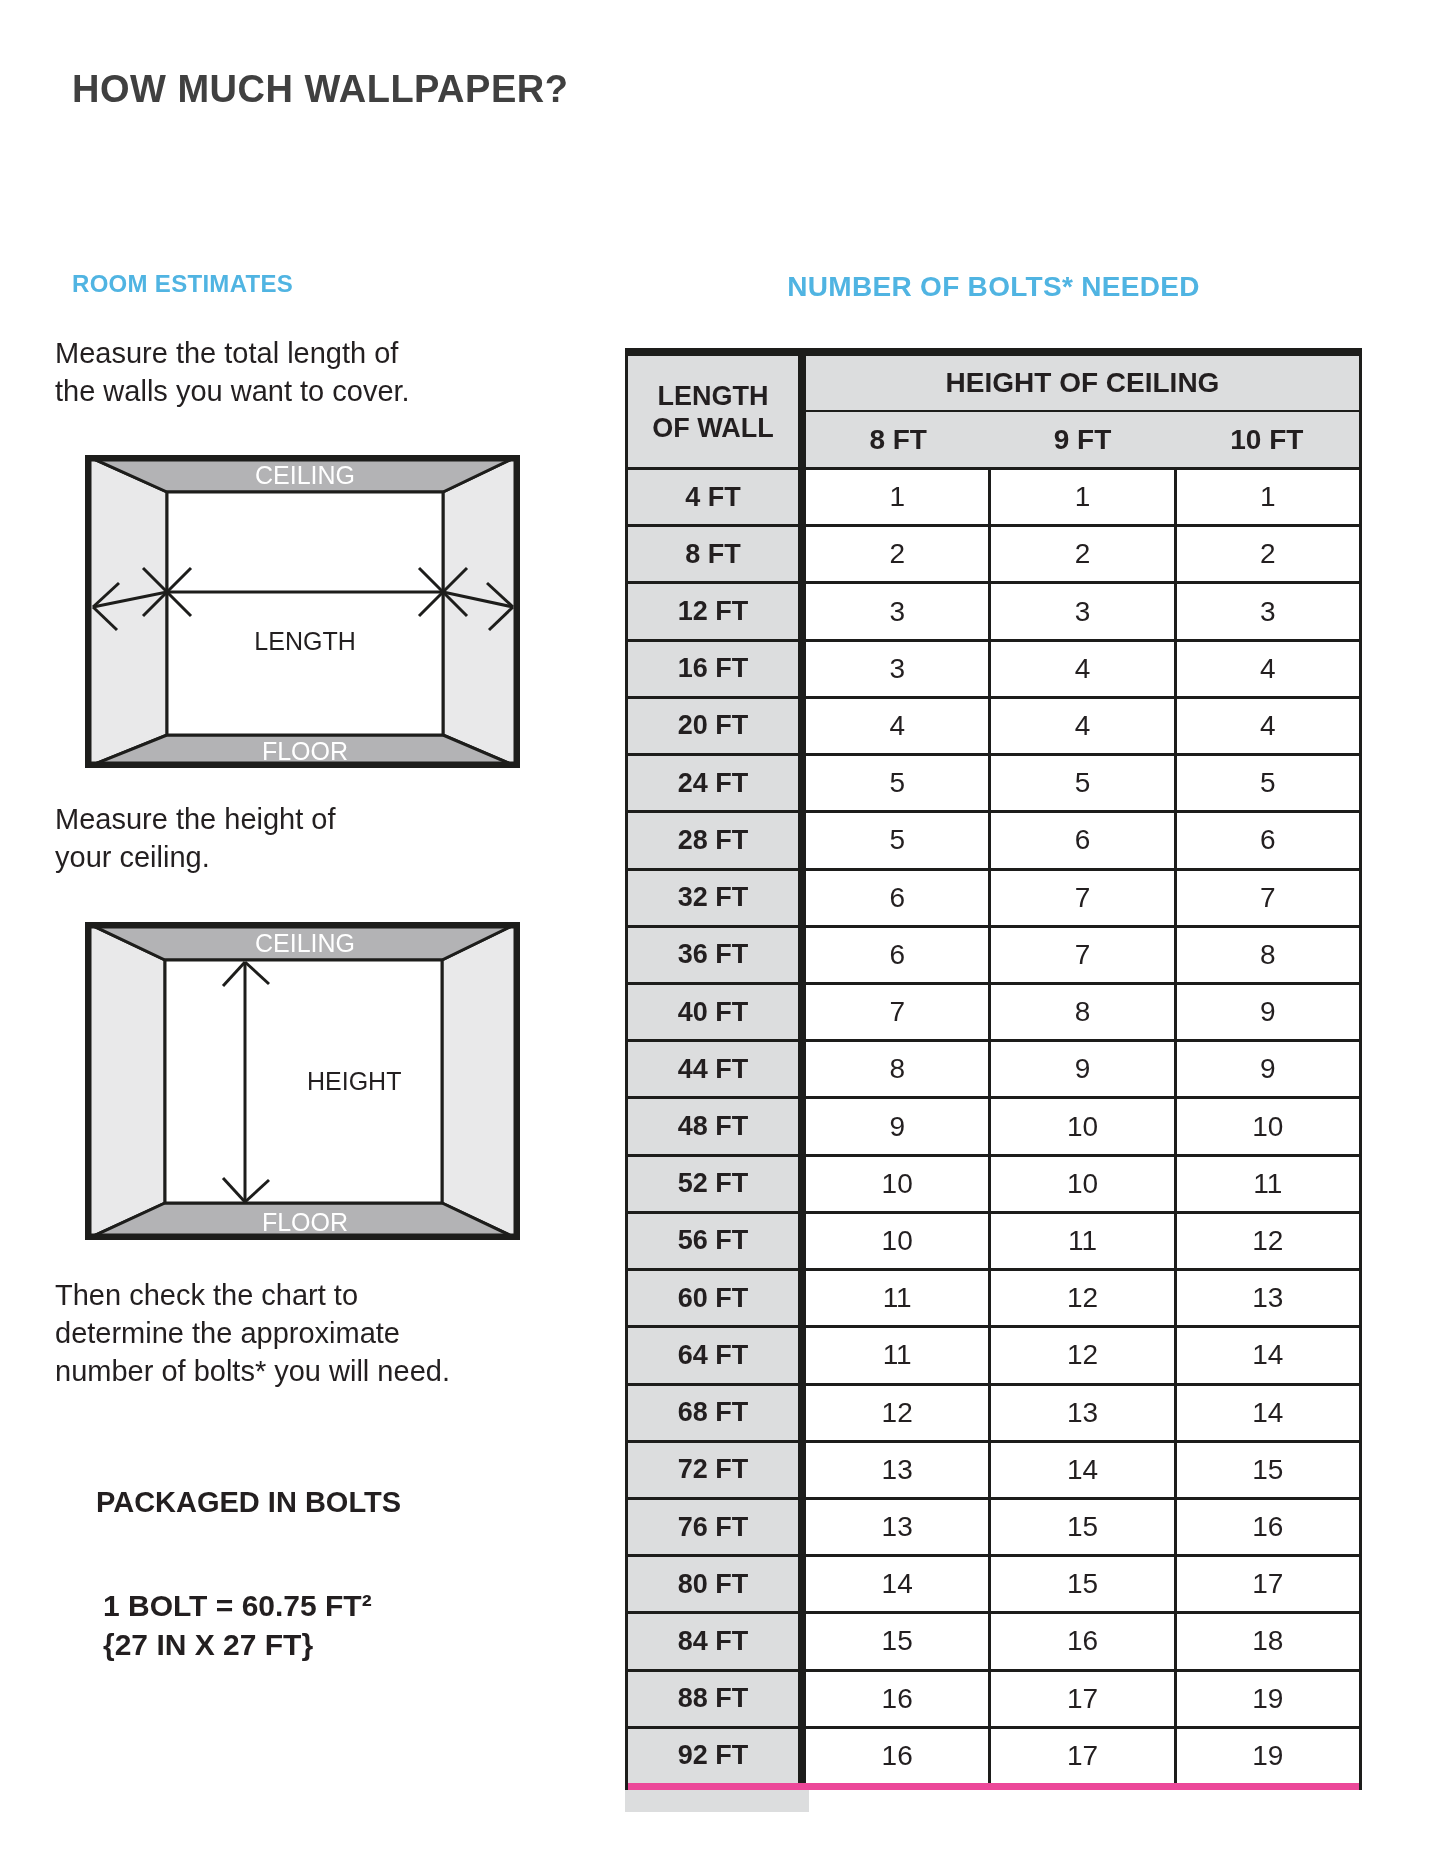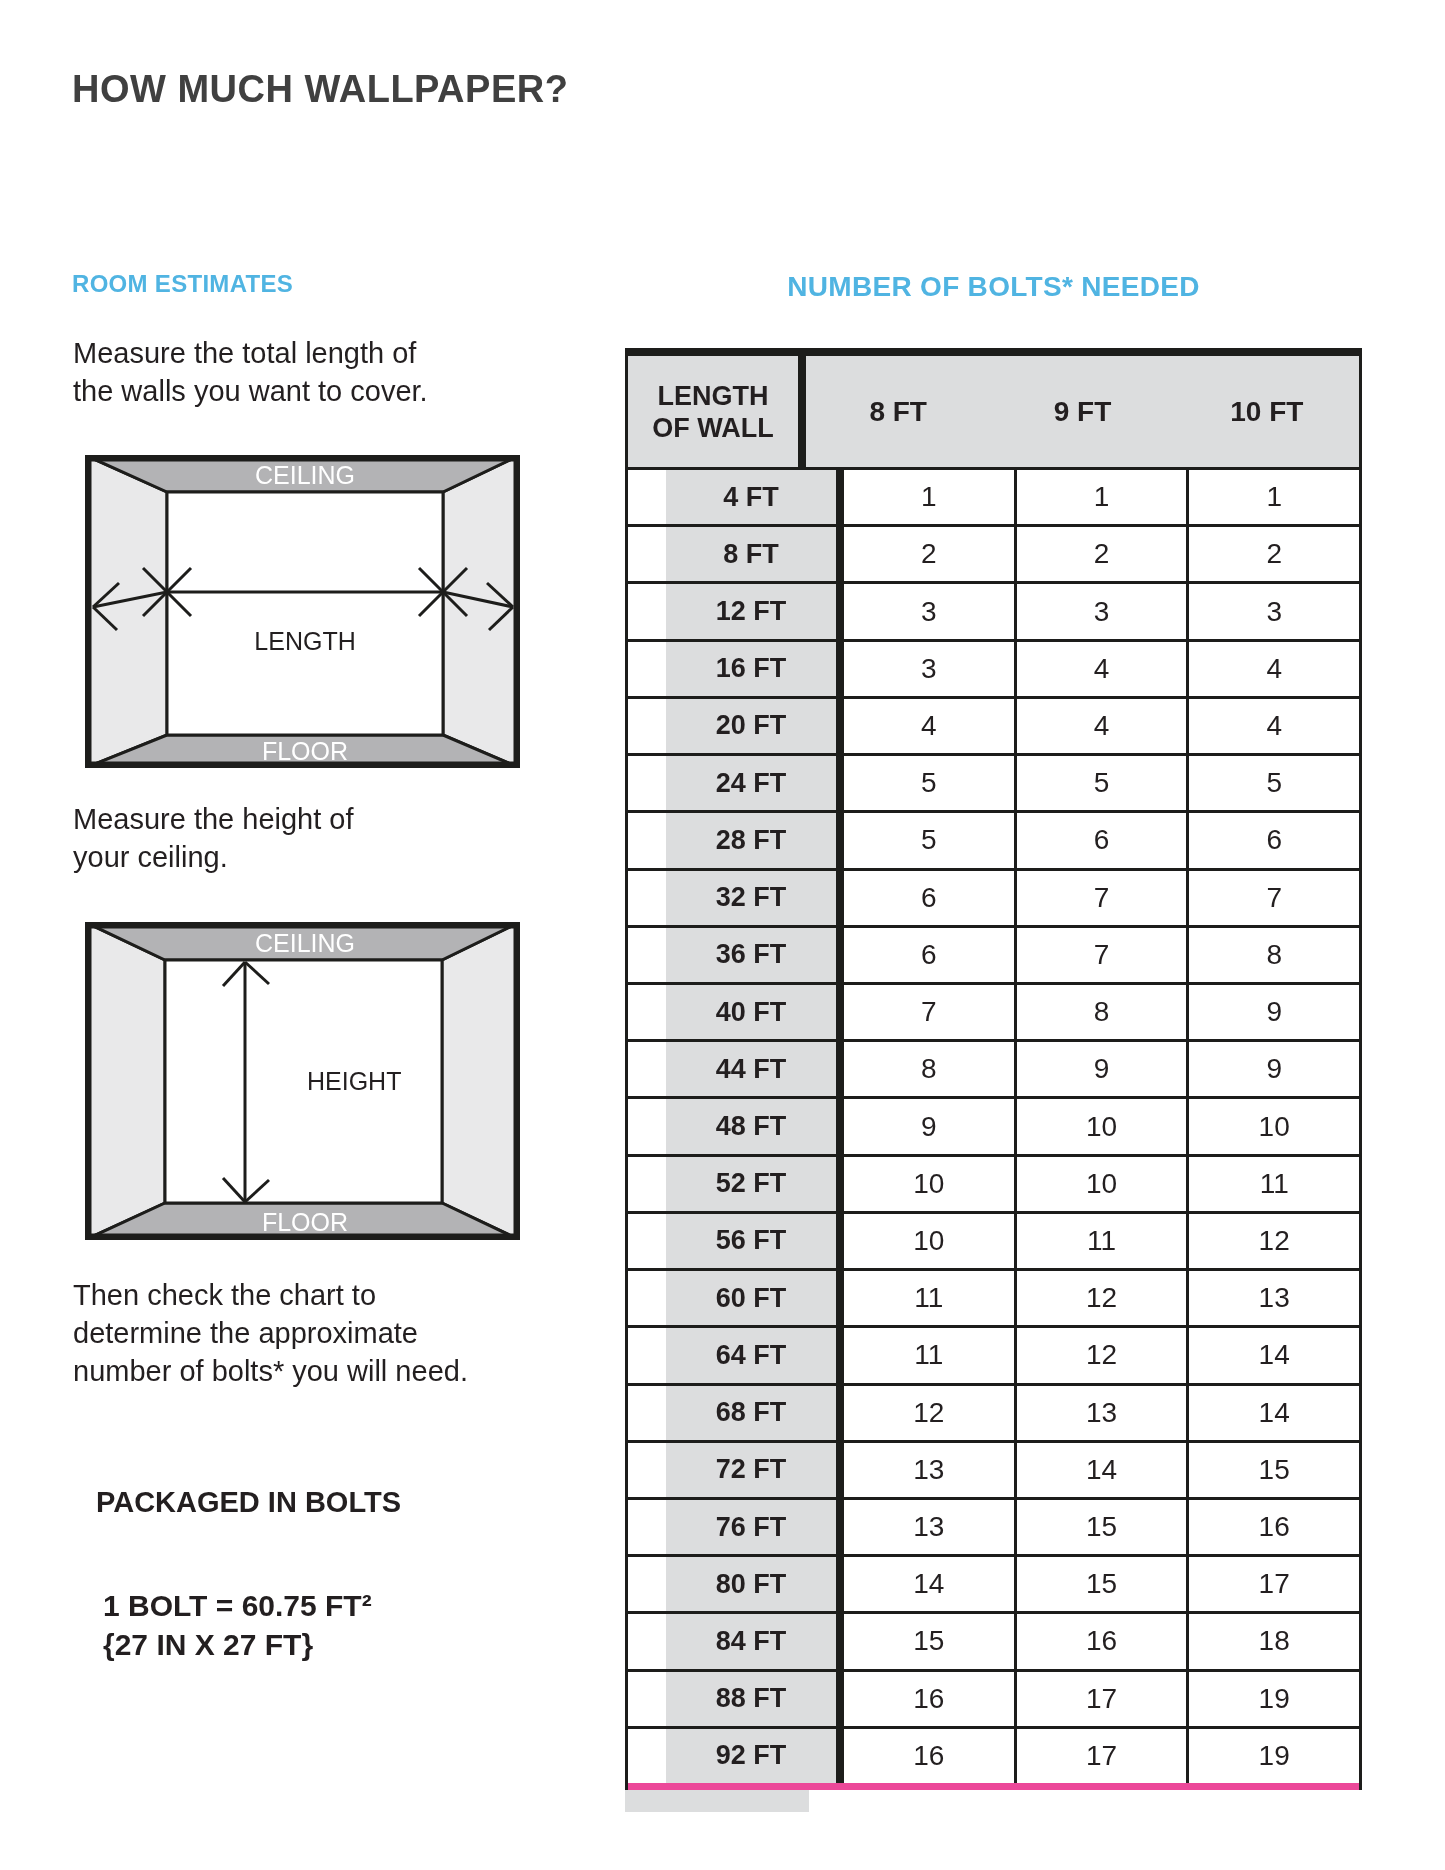--- a/index.html
+++ b/index.html
@@ -2,21 +2,21 @@
 <html><head>
 <meta charset="utf-8">
 <style>
   html,body{margin:0;padding:0;background:#ffffff;}
   body{width:1445px;height:1870px;position:relative;font-family:"Liberation Sans",sans-serif;color:#231f20;overflow:hidden;}
 
   .page-title{position:absolute;left:72px;top:68px;font-size:38px;font-weight:bold;color:#404040;letter-spacing:.5px;}
 
   .left-heading{position:absolute;left:72px;top:270px;font-size:24px;font-weight:bold;color:#50b4e2;letter-spacing:.3px;}
 
-  .para{position:absolute;left:73px;font-size:29px;line-height:38px;white-space:pre-line;color:#231f20;}
+  .para{position:absolute;left:55px;font-size:29px;line-height:38px;white-space:pre-line;color:#231f20;}
   .para1{top:334px;}
   .para2{top:800px;}
   .para3{top:1276px;}
 
   .diagram{position:absolute;left:85px;}
   .diagram1{top:455px;}
   .diagram2{top:922px;}
 
   .footnote{position:absolute;left:72px;top:1484px;font-size:29px;font-weight:bold;line-height:36px;}
   .footnote .indent{padding-left:24px;}
@@ -26,21 +26,21 @@
 
   .wtable{position:absolute;left:625px;top:348px;width:737px;border-top:8px solid #1d1d1b;border-left:3px solid #1d1d1b;border-right:3px solid #1d1d1b;box-sizing:border-box;}
   .thead{display:flex;height:114px;background:#dcddde;border-bottom:3px solid #1d1d1b;box-sizing:border-box;}
   .corner{width:178px;flex:none;border-right:8px solid #1d1d1b;display:flex;align-items:center;justify-content:center;text-align:center;font-weight:bold;font-size:27px;line-height:32px;white-space:pre-line;box-sizing:border-box;}
   .headright{flex:1;display:flex;flex-direction:column;}
   .hoc{height:56px;border-bottom:2px solid #1d1d1b;display:flex;align-items:center;justify-content:center;font-weight:bold;font-size:28px;box-sizing:border-box;}
   .subcols{flex:1;display:flex;}
   .subcols span{flex:1;display:flex;align-items:center;justify-content:center;font-weight:bold;font-size:28px;}
 
   .tbody{display:flex;flex-direction:column;height:1320px;}
-  .trow{flex:1;display:flex;border-bottom:3px solid #1d1d1b;box-sizing:border-box;padding-left:38px;}
+  .trow{flex:1;display:flex;border-bottom:3px solid #1d1d1b;box-sizing:border-box;}
   .trow:last-child{border-bottom:7px solid #ec4899;}
   .trow .lbl{width:178px;flex:none;background:#dcddde;border-right:8px solid #1d1d1b;display:flex;align-items:center;justify-content:center;font-weight:bold;font-size:27px;box-sizing:border-box;}
   .trow .val{flex:1;display:flex;align-items:center;justify-content:center;font-size:28px;border-right:3px solid #1d1d1b;box-sizing:border-box;background:#ffffff;}
   .trow .val:last-child{border-right:none;}
   .tail{position:absolute;left:625px;top:1790px;width:184px;height:22px;background:#dcddde;}
 
   svg text{font-family:"Liberation Sans",sans-serif;}
 </style>
 </head>
 <body>
@@ -122,20 +122,21 @@
 <div class="boltnote">1 BOLT = 60.75 FT²
 {27 IN X 27 FT}</div>
 
 <div class="table-heading">NUMBER OF BOLTS* NEEDED</div>
 
 <div class="wtable">
   <div class="thead">
     <div class="corner">LENGTH
 OF WALL</div>
     <div class="headright">
+      <div class="hoc">HEIGHT OF CEILING</div>
       <div class="subcols">
           <span>8 FT</span>
           <span>9 FT</span>
           <span>10 FT</span>
         </div>
     </div>
   </div>
   <div class="tbody">
       <div class="trow">
         <div class="lbl">4 FT</div>

